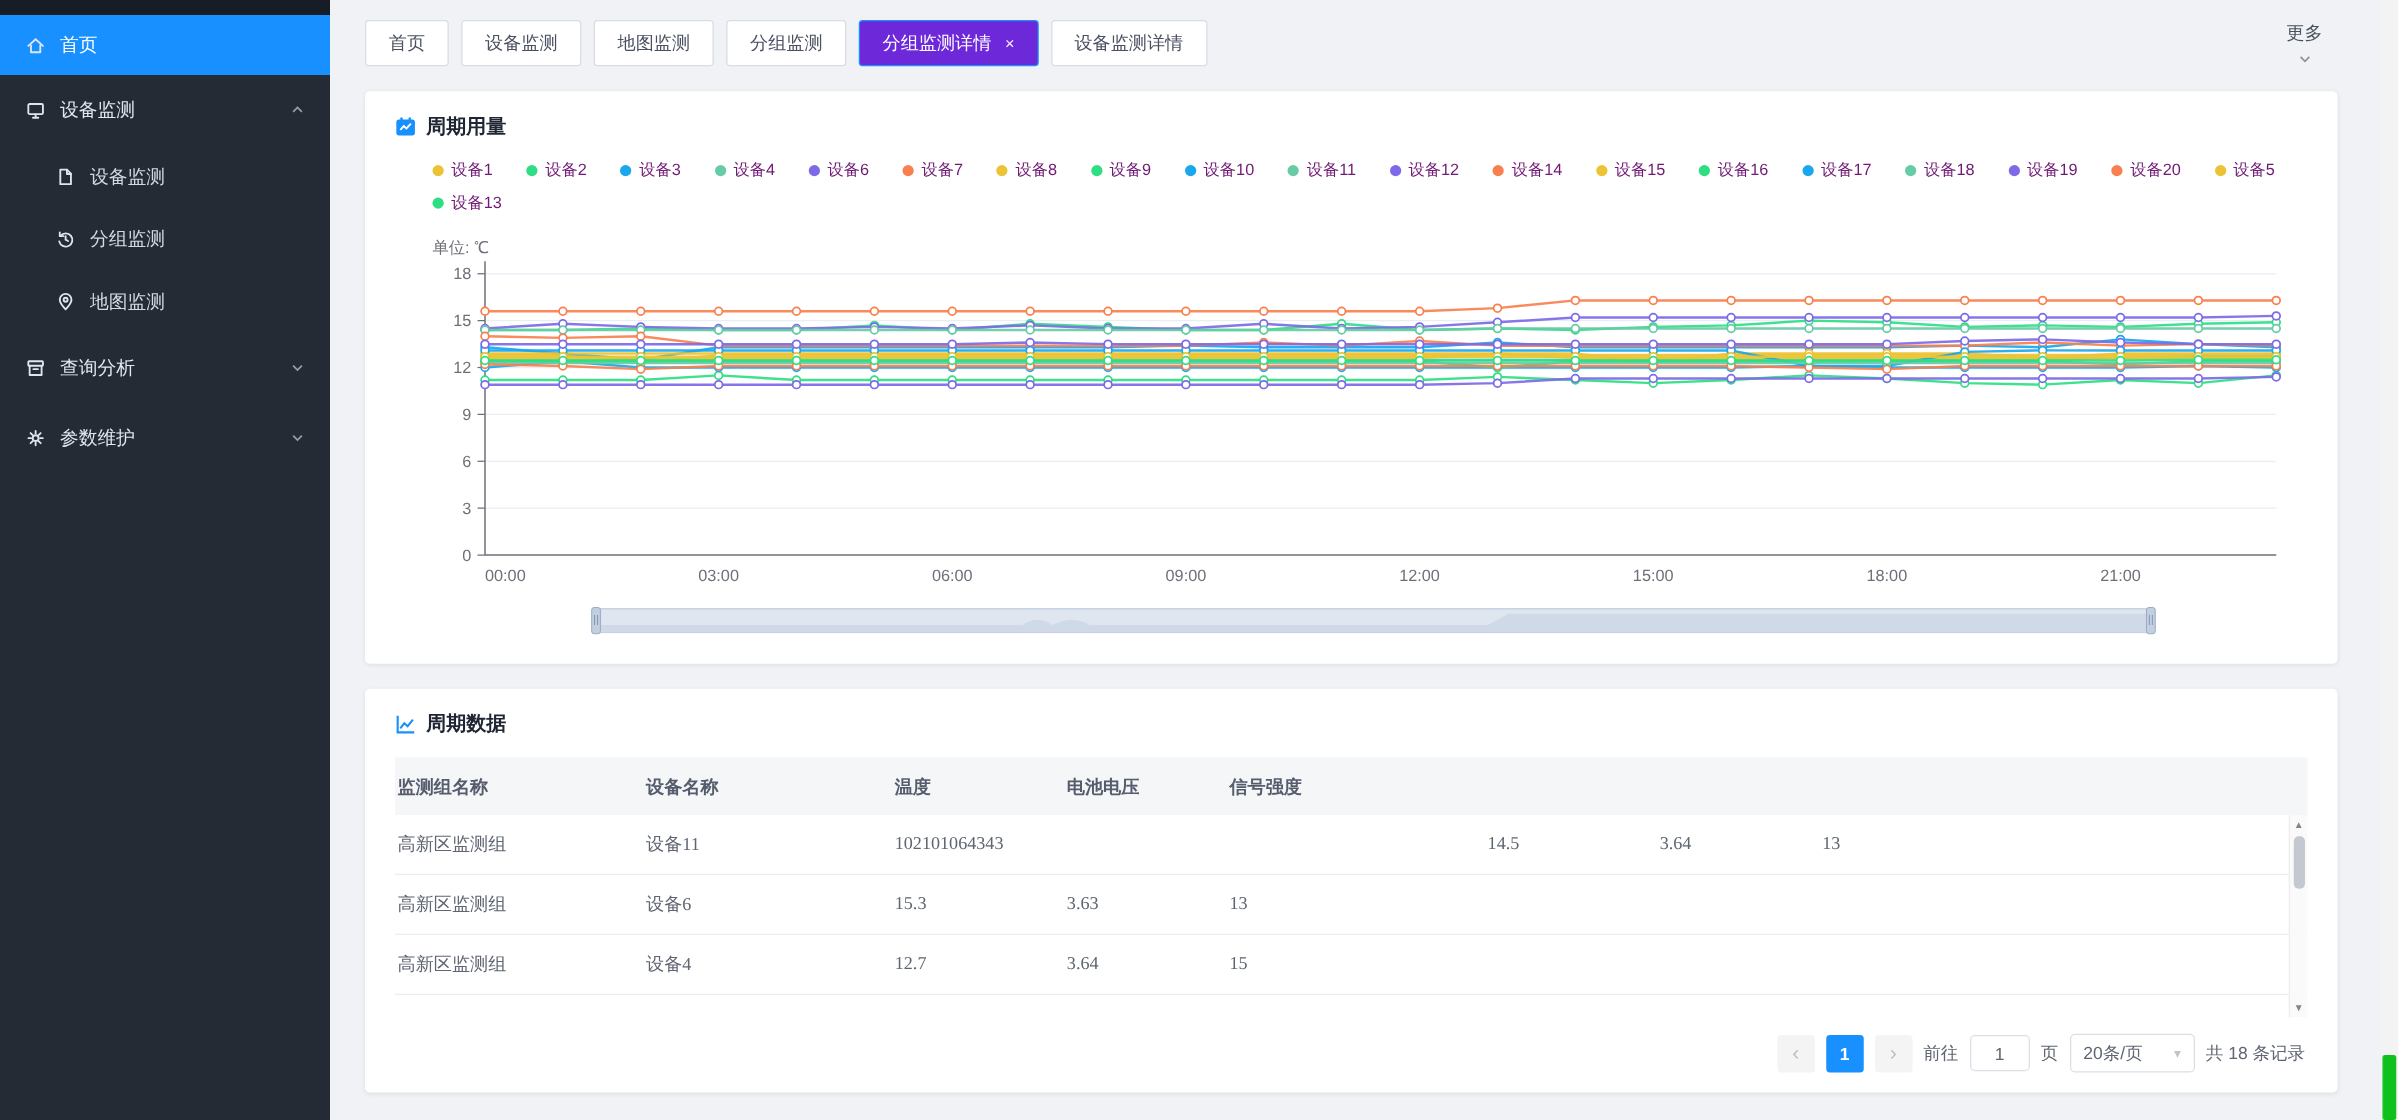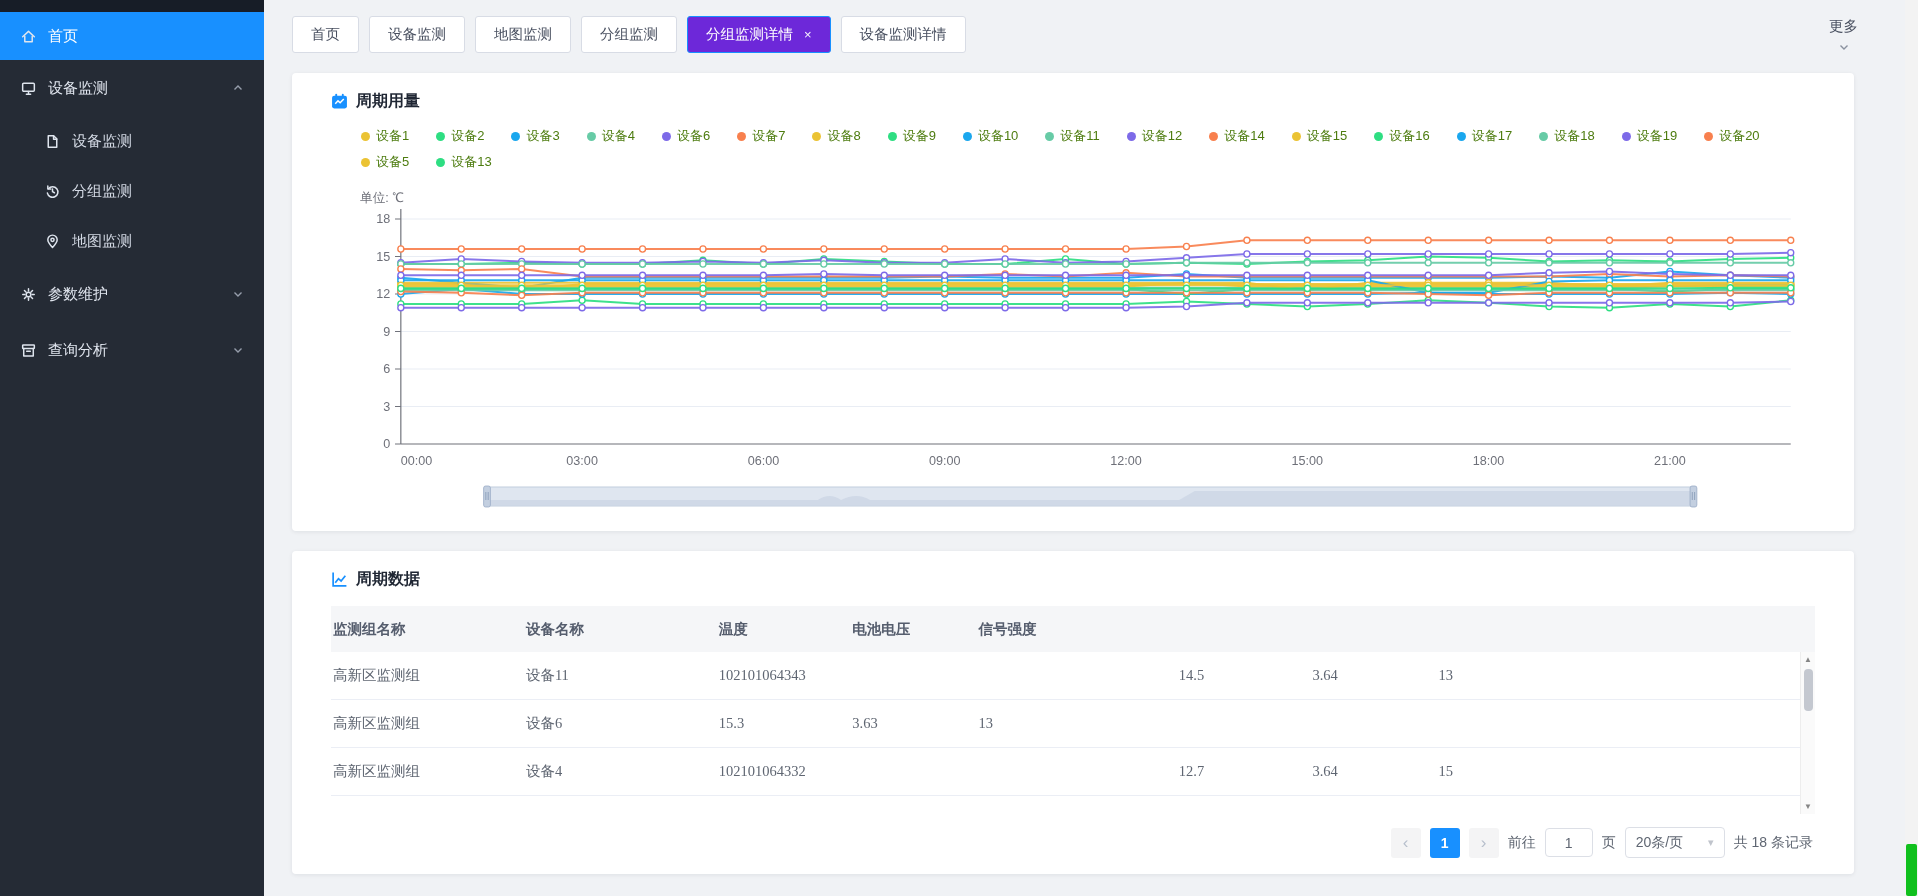--- a/index.html
+++ b/index.html
@@ -20,27 +20,27 @@
   
   .main { margin-left:264px; height:100%; }
   .tabbar { display:flex; align-items:center; gap:10px; padding:16px 60px 0 28px; }
   .tab { background:#fff; border:1px solid #d8dce5; border-radius:3px; height:37px;
          display:flex; align-items:center; padding:0 18px; font-size:14.5px; color:#495060; cursor:pointer; }
   .tab.active { background:#6d28d9; border-color:#1890ff; color:#fff; gap:11px; }
   .tab-close { font-size:13px; line-height:1; opacity:.95; cursor:pointer; }
   .more { margin-left:auto; display:flex; align-items:center; gap:5px; color:#495060; font-size:14.5px; cursor:pointer;flex-direction:column; }
 
   .card { background:#fff; border-radius:4px; box-shadow:0 1px 4px rgba(0,21,41,.08);
-          margin:20px 64px 0 28px; padding:18px 39px 12px; }
+          margin:20px 48px 0 28px; padding:18px 24px 12px; }
   .card-title { display:flex; align-items:center; gap:8px; font-size:16px; font-weight:bold; color:#1f2633; }
   .card-title svg { width:17px; height:17px; }
 
   
   .legend { display:flex; flex-wrap:wrap; row-gap:8px; column-gap:27px; margin:15px 0 0 30px;
-            font-size:13px; color:#4d7c0f; }
+            font-size:13px; color:#701a75; }
   .legend-item { display:flex; align-items:center; gap:6px; cursor:pointer; }
   .legend-dot { width:9px; height:9px; border-radius:50%; }
   #usage-chart { display:block; width:100%; height:330px; margin-top:18px; }
   #usage-chart text.ax { font-size:13px; fill:#6e7079; font-family:"Liberation Sans",sans-serif; }
 
   
   .t-header { display:flex; align-items:center; height:46px; background:#f5f6f8;
               font-weight:bold; font-size:14.5px; color:#555d6d; margin-top:16px; }
   .t-body { position:relative; height:162px; overflow:hidden; }
   .t-row { display:flex; align-items:center; height:48px; border-bottom:1px solid #ebeef5;
@@ -128,39 +128,39 @@
             <svg viewBox="0 0 16 16">
               <path d="M8 13.6 C5.2 10.7 3.6 8.6 3.6 6.4 a4.4 4.4 0 1 1 8.8 0 C12.4 8.6 10.8 10.7 8 13.6 Z" stroke="#dfe5ee" stroke-width="1.4" fill="none" stroke-linecap="round" stroke-linejoin="round"></path>
               <circle cx="8" cy="6.4" r="1.5" stroke="#dfe5ee" stroke-width="1.4" fill="none" stroke-linecap="round" stroke-linejoin="round"></circle>
             </svg>
           </span>
           <span>地图监测</span>
         </div>
         <div class="menu-item">
           <span class="mi-icon">
             <svg viewBox="0 0 16 16">
+              <rect x="2.5" y="2.8" width="11" height="3.4" rx="0.6" stroke="#dfe5ee" stroke-width="1.4" fill="none" stroke-linecap="round" stroke-linejoin="round"></rect>
+              <path d="M3.5 6.2 V13.2 h9 V6.2 M6.3 8.8 h3.4" stroke="#dfe5ee" stroke-width="1.4" fill="none" stroke-linecap="round" stroke-linejoin="round"></path>
+            </svg>
+          </span>
+          <span>查询分析</span>
+          <span class="mi-chev">
+            <svg width="12" height="12" viewBox="0 0 12 12">
+              <path d="M2.5 4.5 L6 8 L9.5 4.5" stroke="#aab2c0" stroke-width="1.4" fill="none"></path>
+            </svg>
+          </span>
+        </div>
+        <div class="menu-item">
+          <span class="mi-icon">
+            <svg viewBox="0 0 16 16">
               <circle cx="8" cy="8" r="2.2" stroke="#dfe5ee" stroke-width="1.4" fill="none" stroke-linecap="round" stroke-linejoin="round"></circle>
               <path d="M8 2.6 v2 M8 11.4 v2 M2.6 8 h2 M11.4 8 h2 M4.2 4.2 l1.4 1.4 M10.4 10.4 l1.4 1.4 M11.8 4.2 l-1.4 1.4 M5.6 10.4 l-1.4 1.4" stroke="#dfe5ee" stroke-width="1.4" fill="none" stroke-linecap="round" stroke-linejoin="round"></path>
             </svg>
           </span>
           <span>参数维护</span>
-          <span class="mi-chev">
-            <svg width="12" height="12" viewBox="0 0 12 12">
-              <path d="M2.5 4.5 L6 8 L9.5 4.5" stroke="#aab2c0" stroke-width="1.4" fill="none"></path>
-            </svg>
-          </span>
-        </div>
-        <div class="menu-item">
-          <span class="mi-icon">
-            <svg viewBox="0 0 16 16">
-              <rect x="2.5" y="2.8" width="11" height="3.4" rx="0.6" stroke="#dfe5ee" stroke-width="1.4" fill="none" stroke-linecap="round" stroke-linejoin="round"></rect>
-              <path d="M3.5 6.2 V13.2 h9 V6.2 M6.3 8.8 h3.4" stroke="#dfe5ee" stroke-width="1.4" fill="none" stroke-linecap="round" stroke-linejoin="round"></path>
-            </svg>
-          </span>
-          <span>查询分析</span>
           <span class="mi-chev">
             <svg width="12" height="12" viewBox="0 0 12 12">
               <path d="M2.5 4.5 L6 8 L9.5 4.5" stroke="#aab2c0" stroke-width="1.4" fill="none"></path>
             </svg>
           </span>
         </div>
       </nav>
   </aside>
 
   <div class="main">
@@ -856,21 +856,20 @@
           <div class="t-row">
             <span class="t-cell c0">高新区监测组</span>
             <span class="t-cell c1">设备6</span>
             <span class="t-cell c3">15.3</span>
             <span class="t-cell c4">3.63</span>
             <span class="t-cell c5">13</span>
           </div>
           <div class="t-row">
             <span class="t-cell c0">高新区监测组</span>
             <span class="t-cell c1">设备4</span>
-            <span class="t-cell c2">102101064332</span>
             <span class="t-cell c3">12.7</span>
             <span class="t-cell c4">3.64</span>
             <span class="t-cell c5">15</span>
           </div>
           <div class="t-row"></div>
           <div class="v-scroll">
           <div class="v-arrow">▲</div>
           <div class="v-thumb"></div>
           <div class="v-arrow down">▼</div>
         </div>

